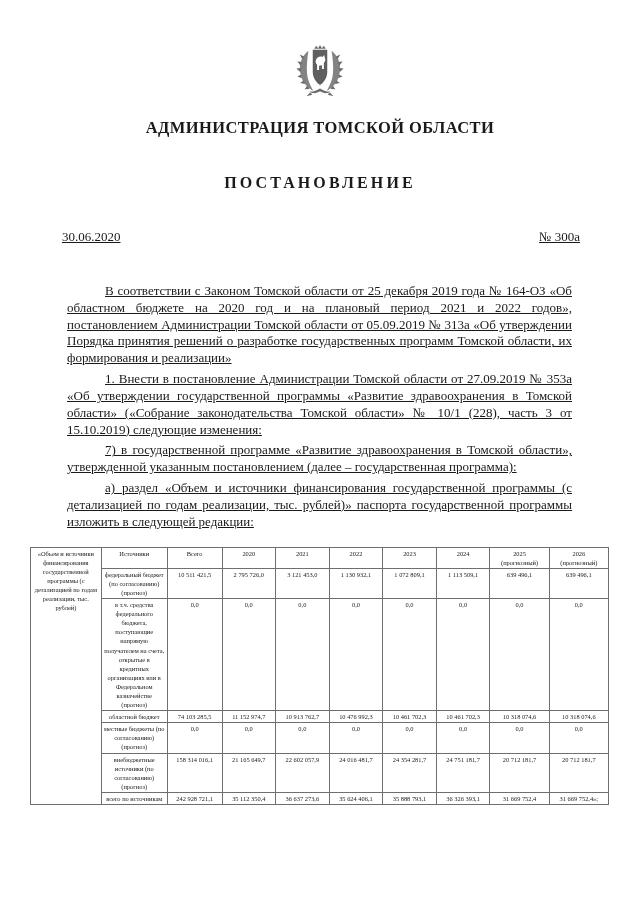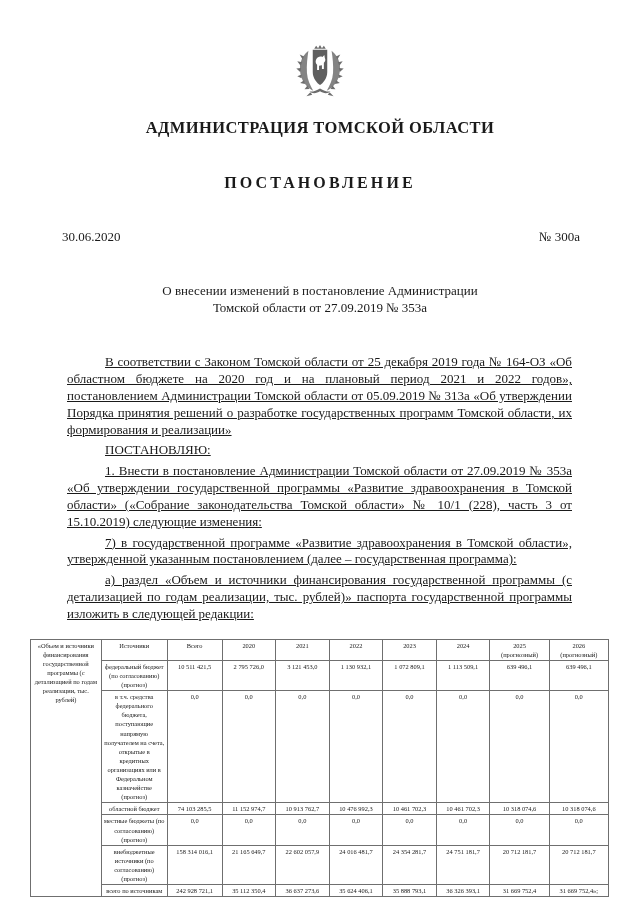--- a/index.html
+++ b/index.html
@@ -53,20 +53,21 @@
   }
 
   
   .meta-row {
     display: flex;
     justify-content: space-between;
     align-items: flex-start;
     font-size: 13px;
     margin-top: 37px;
     padding: 0 34px 0 36px;
+    text-decoration: underline;
   }
 
   
   .subject {
     text-align: center;
     font-size: 13px;
     line-height: 1.32;
     margin-top: 37px;
     padding: 0 60px;
   }
@@ -161,28 +162,23 @@
   </div>
 
   <div class="org-title">АДМИНИСТРАЦИЯ ТОМСКОЙ ОБЛАСТИ</div>
   <div class="doc-type">ПОСТАНОВЛЕНИЕ</div>
 
   <div class="meta-row">
     <span>30.06.2020</span>
     <span>№ 300а</span>
   </div>
 
-  <div class="subject">
-    <div>О внесении изменений в постановление Администрации</div>
-    <div>Томской области от 27.09.2019 № 353а</div>
-  </div>
 
   <div class="body-block">
     <p class="para">В соответствии с Законом Томской области от 25 декабря 2019 года № 164-ОЗ «Об областном бюджете на 2020 год и на плановый период 2021 и 2022 годов», постановлением Администрации Томской области от 05.09.2019 № 313а «Об утверждении Порядка принятия решений о разработке государственных программ Томской области, их формирования и реализации»</p>
-    <p class="para">ПОСТАНОВЛЯЮ:</p>
     <p class="para">1. Внести в постановление Администрации Томской области от 27.09.2019 № 353а «Об утверждении государственной программы «Развитие здравоохранения в Томской области» («Собрание законодательства Томской области» № 10/1 (228), часть 3 от 15.10.2019) следующие изменения:</p>
     <p class="para">7) в государственной программе «Развитие здравоохранения в Томской области», утвержденной указанным постановлением (далее – государственная программа):</p>
     <p class="para">а) раздел «Объем и источники финансирования государственной программы (с детализацией по годам реализации, тыс. рублей)» паспорта государственной программы изложить в следующей редакции:</p>
   </div>
 
   <div class="table-wrap">
     <table class="fin">
       <colgroup>
         <col class="col-a">
           <col class="col-b">

